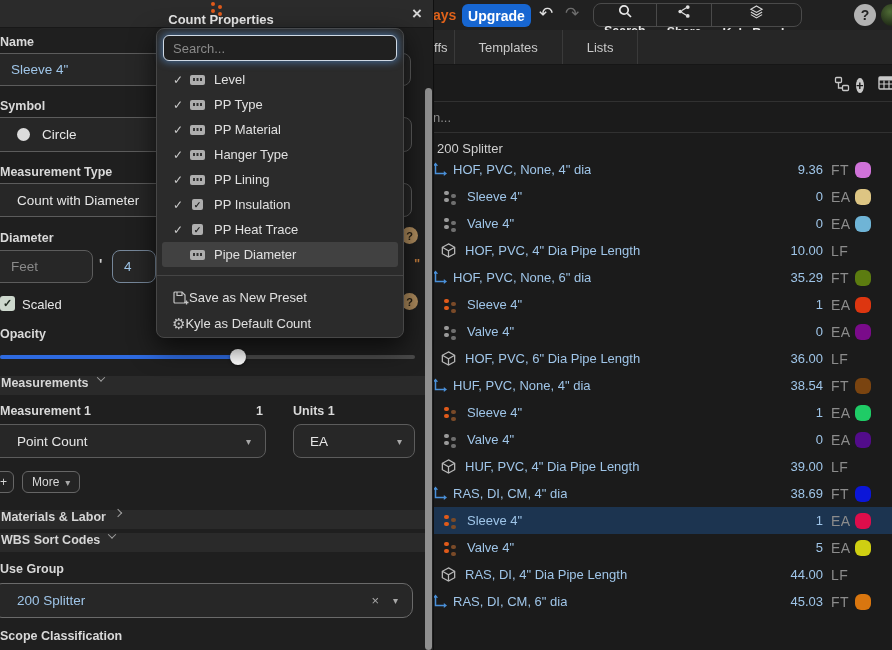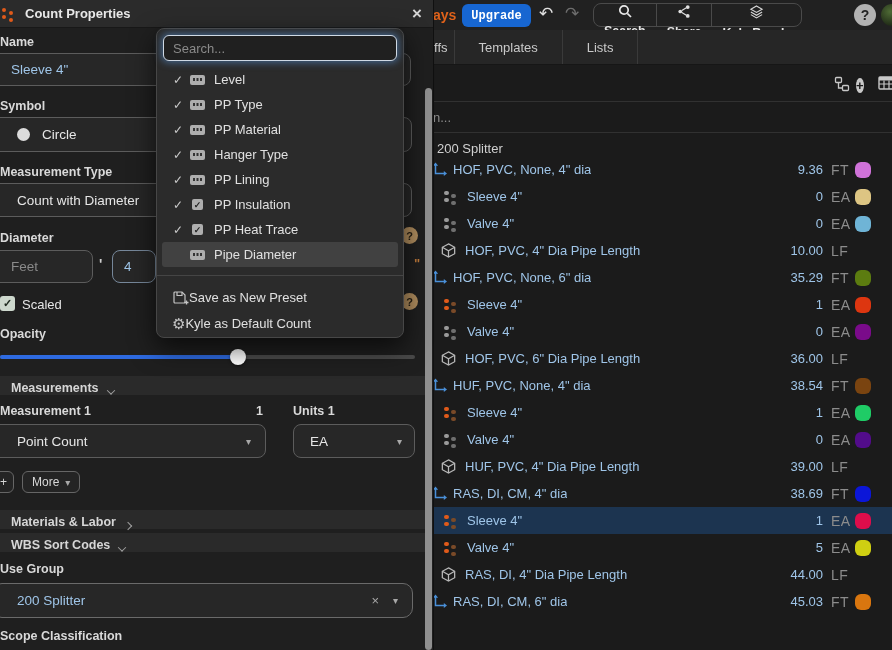--- a/index.html
+++ b/index.html
@@ -2,21 +2,21 @@
 <html><head>
 <meta charset="utf-8">
 <style>
 *{margin:0;padding:0;box-sizing:border-box;font-family:"Liberation Sans",sans-serif;}
 html,body{width:892px;height:650px;overflow:hidden;}
 body{position:relative;background:#1b1b1b;color:#ddd;}
 svg{display:block}
 
 .topbar{position:absolute;left:433px;top:0;width:459px;height:30px;background:#212121;}
 .trial{position:absolute;left:0;top:7px;color:#e0621a;font-size:14px;font-weight:700;}
-.upgrade{position:absolute;left:29px;top:4px;width:69px;height:23px;background:#1766d1;border:none;border-radius:6px;color:#fff;font-size:12px;font-weight:700;cursor:pointer;font-family:Liberation Mono, monospace;}
+.upgrade{position:absolute;left:29px;top:4px;width:69px;height:23px;background:#1766d1;border:none;border-radius:6px;color:#fff;font-size:14px;font-weight:700;cursor:pointer;}
 .undo{position:absolute;left:106px;top:3px;font-size:17px;color:#e0e0e0;cursor:pointer;}
 .redo{position:absolute;left:132px;top:3px;font-size:17px;color:#6e6e6e;cursor:pointer;}
 .tb-group{position:absolute;left:160px;top:3px;height:24px;display:inline-flex;align-items:stretch;border:1px solid #4a4a4a;border-radius:8px;}
 .seg{display:flex;align-items:center;gap:6px;padding:0 10px;font-size:12.5px;font-weight:600;color:#e6e6e6;cursor:pointer;white-space:nowrap;flex-direction:column;}
 .sep{width:1px;background:#4a4a4a;}
 .tb-caret{font-size:9px;color:#9a9a9a;margin-left:2px;}
 .help{position:absolute;left:421px;top:4px;width:22px;height:22px;border-radius:50%;background:#b2b2b2;color:#222;font-weight:700;font-size:14px;display:flex;align-items:center;justify-content:center;cursor:pointer;}
 .avatar{position:absolute;left:448px;top:4px;width:22px;height:22px;border-radius:50%;background:radial-gradient(circle at 40% 35%,#4e6a35,#222d18 70%);cursor:pointer;}
 
 .tabsrow{position:absolute;left:433px;top:30px;width:459px;height:35px;background:#262626;border-bottom:1px solid #161616;display:flex;align-items:stretch;}
@@ -49,21 +49,21 @@
 .t-cube .ric.cube{display:block;margin-right:8px;}
 .dots i{position:absolute;width:4.5px;height:4.5px;border-radius:50%;}
 .dots i:nth-child(1){left:3px;top:2px}.dots i:nth-child(2){left:3px;top:9px}
 .dots i:nth-child(3){left:10px;top:5px}.dots i:nth-child(4){left:10px;top:12px}
 .d-orange .dots i:nth-child(1),.d-orange .dots i:nth-child(2){background:#e05a1a;}
 .d-orange .dots i:nth-child(3),.d-orange .dots i:nth-child(4){background:#7a4a28;}
 .d-gray .dots i:nth-child(1),.d-gray .dots i:nth-child(2){background:#9a9a9a;}
 .d-gray .dots i:nth-child(3),.d-gray .dots i:nth-child(4){background:#6f6f6f;}
 
 .dialog{position:absolute;left:0;top:0;width:434px;height:650px;background:#1f1f1f;border-right:1px solid #101010;z-index:20;}
-.dhead{position:absolute;left:0;top:0;width:100%;height:28px;background:#2b2b2b;border-bottom:1px solid #181818;display:flex;align-items:center;}
+.dhead{position:absolute;left:0;top:0;width:100%;height:28px;background:#2b2b2b;border-bottom:1px solid #181818;display:flex;align-items:center;flex-direction:column;}
 .hdots{position:relative;width:14px;height:16px;margin-left:2px;}
 .hdots i{position:absolute;width:4px;height:4px;border-radius:50%;background:#e05a1a;}
 .hdots i:nth-child(1){left:0;top:2px}.hdots i:nth-child(2){left:0;top:9px}
 .hdots i:nth-child(3){left:7px;top:5px}.hdots i:nth-child(4){left:7px;top:12px}
 .dtitle{margin-left:9px;font-size:13px;font-weight:700;color:#e8e8e8;}
 .dclose{position:absolute;right:11px;top:4px;font-size:17px;font-weight:700;color:#d5d5d5;cursor:pointer;}
 .dscroll{position:absolute;left:425px;top:88px;width:7px;height:562px;background:#8f8f8f;border-radius:4px;z-index:25;cursor:pointer;}
 .dlabel{position:absolute;left:0;font-size:12.5px;font-weight:700;color:#d9d9d9;}
 .din{position:absolute;background:#272727;border:1px solid #5c5c5c;border-radius:8px;color:#e6e6e6;font-size:13.5px;display:flex;align-items:center;}
 input.din{padding-left:18px;outline:none;}
@@ -73,21 +73,21 @@
 .symdot{width:13px;height:13px;border-radius:50%;background:#dcdcdc;margin-right:12px;flex:none;}
 .qmark{position:absolute;width:17px;height:17px;border-radius:50%;background:#b08d5e;color:#241d12;font-size:11px;font-weight:700;display:flex;align-items:center;justify-content:center;}
 .ftmark{position:absolute;left:99px;top:256px;color:#cfcfcf;font-size:14px;font-weight:700;}
 .inmark{position:absolute;left:414px;top:256px;color:#c07a3a;font-size:13px;font-weight:700;}
 .cbox-big{position:absolute;left:0;top:296px;width:15px;height:15px;border-radius:3px;background:#cdd8cd;display:flex;align-items:center;justify-content:center;cursor:pointer;}
 .cbox-big::after{content:"✓";font-size:11px;font-weight:700;color:#1f2a1f;}
 .slider{position:absolute;left:0;top:348px;width:415px;height:18px;cursor:pointer;}
 .strack{position:absolute;left:0;top:7px;width:100%;height:4px;border-radius:2px;background:#4a4a4a;}
 .sfill{position:absolute;left:0;top:7px;width:238px;height:4px;border-radius:2px;background:#2e6ae0;}
 .sthumb{position:absolute;left:230px;top:1px;width:16px;height:16px;border-radius:50%;background:#fff;box-shadow:0 1px 3px rgba(0,0,0,.5);cursor:grab;}
-.bar{position:absolute;left:0;width:425px;height:19px;background:#2a2a2a;display:flex;align-items:flex-end;padding-left:11px;font-size:12.5px;font-weight:700;color:#d6d6d6;cursor:pointer;}
+.bar{position:absolute;left:0;width:425px;height:19px;background:#2a2a2a;display:flex;align-items:flex-start;padding-left:1px;font-size:12.5px;font-weight:700;color:#d6d6d6;cursor:pointer;}
 .chev{display:inline-block;width:6px;height:6px;border-right:1.6px solid #a0a0a0;border-bottom:1.6px solid #a0a0a0;margin-left:9px;}
 .chev.down{transform:rotate(45deg) translate(-1px,-1px);}
 .chev.right{transform:rotate(-45deg);}
 .btn{position:absolute;height:22px;border:1px solid #666;border-radius:6px;background:#242424;color:#d8d8d8;font-size:12px;display:flex;align-items:center;justify-content:center;cursor:pointer;}
 .clearx{margin-left:auto;color:#a8a8a8;font-size:13px;cursor:pointer;}
 .sel-caret{margin-left:14px;margin-right:0;font-size:10px;color:#a8a8a8;cursor:pointer;}
 
 .menu{position:absolute;left:156px;top:28px;width:248px;height:310px;background:#2b2b2b;border:1px solid #474747;border-radius:8px;box-shadow:0 10px 26px rgba(0,0,0,.65);z-index:30;padding-top:6px;}
 .msearch{display:block;width:234px;margin:0 auto;height:26px;background:#202020;border:1px solid #cfd9e4;border-radius:6px;box-shadow:0 0 7px 2px rgba(90,150,220,.5);color:#ddd;font-size:13px;padding:0 9px;outline:none;}
 .msearch::placeholder{color:#8a8a8a;}

